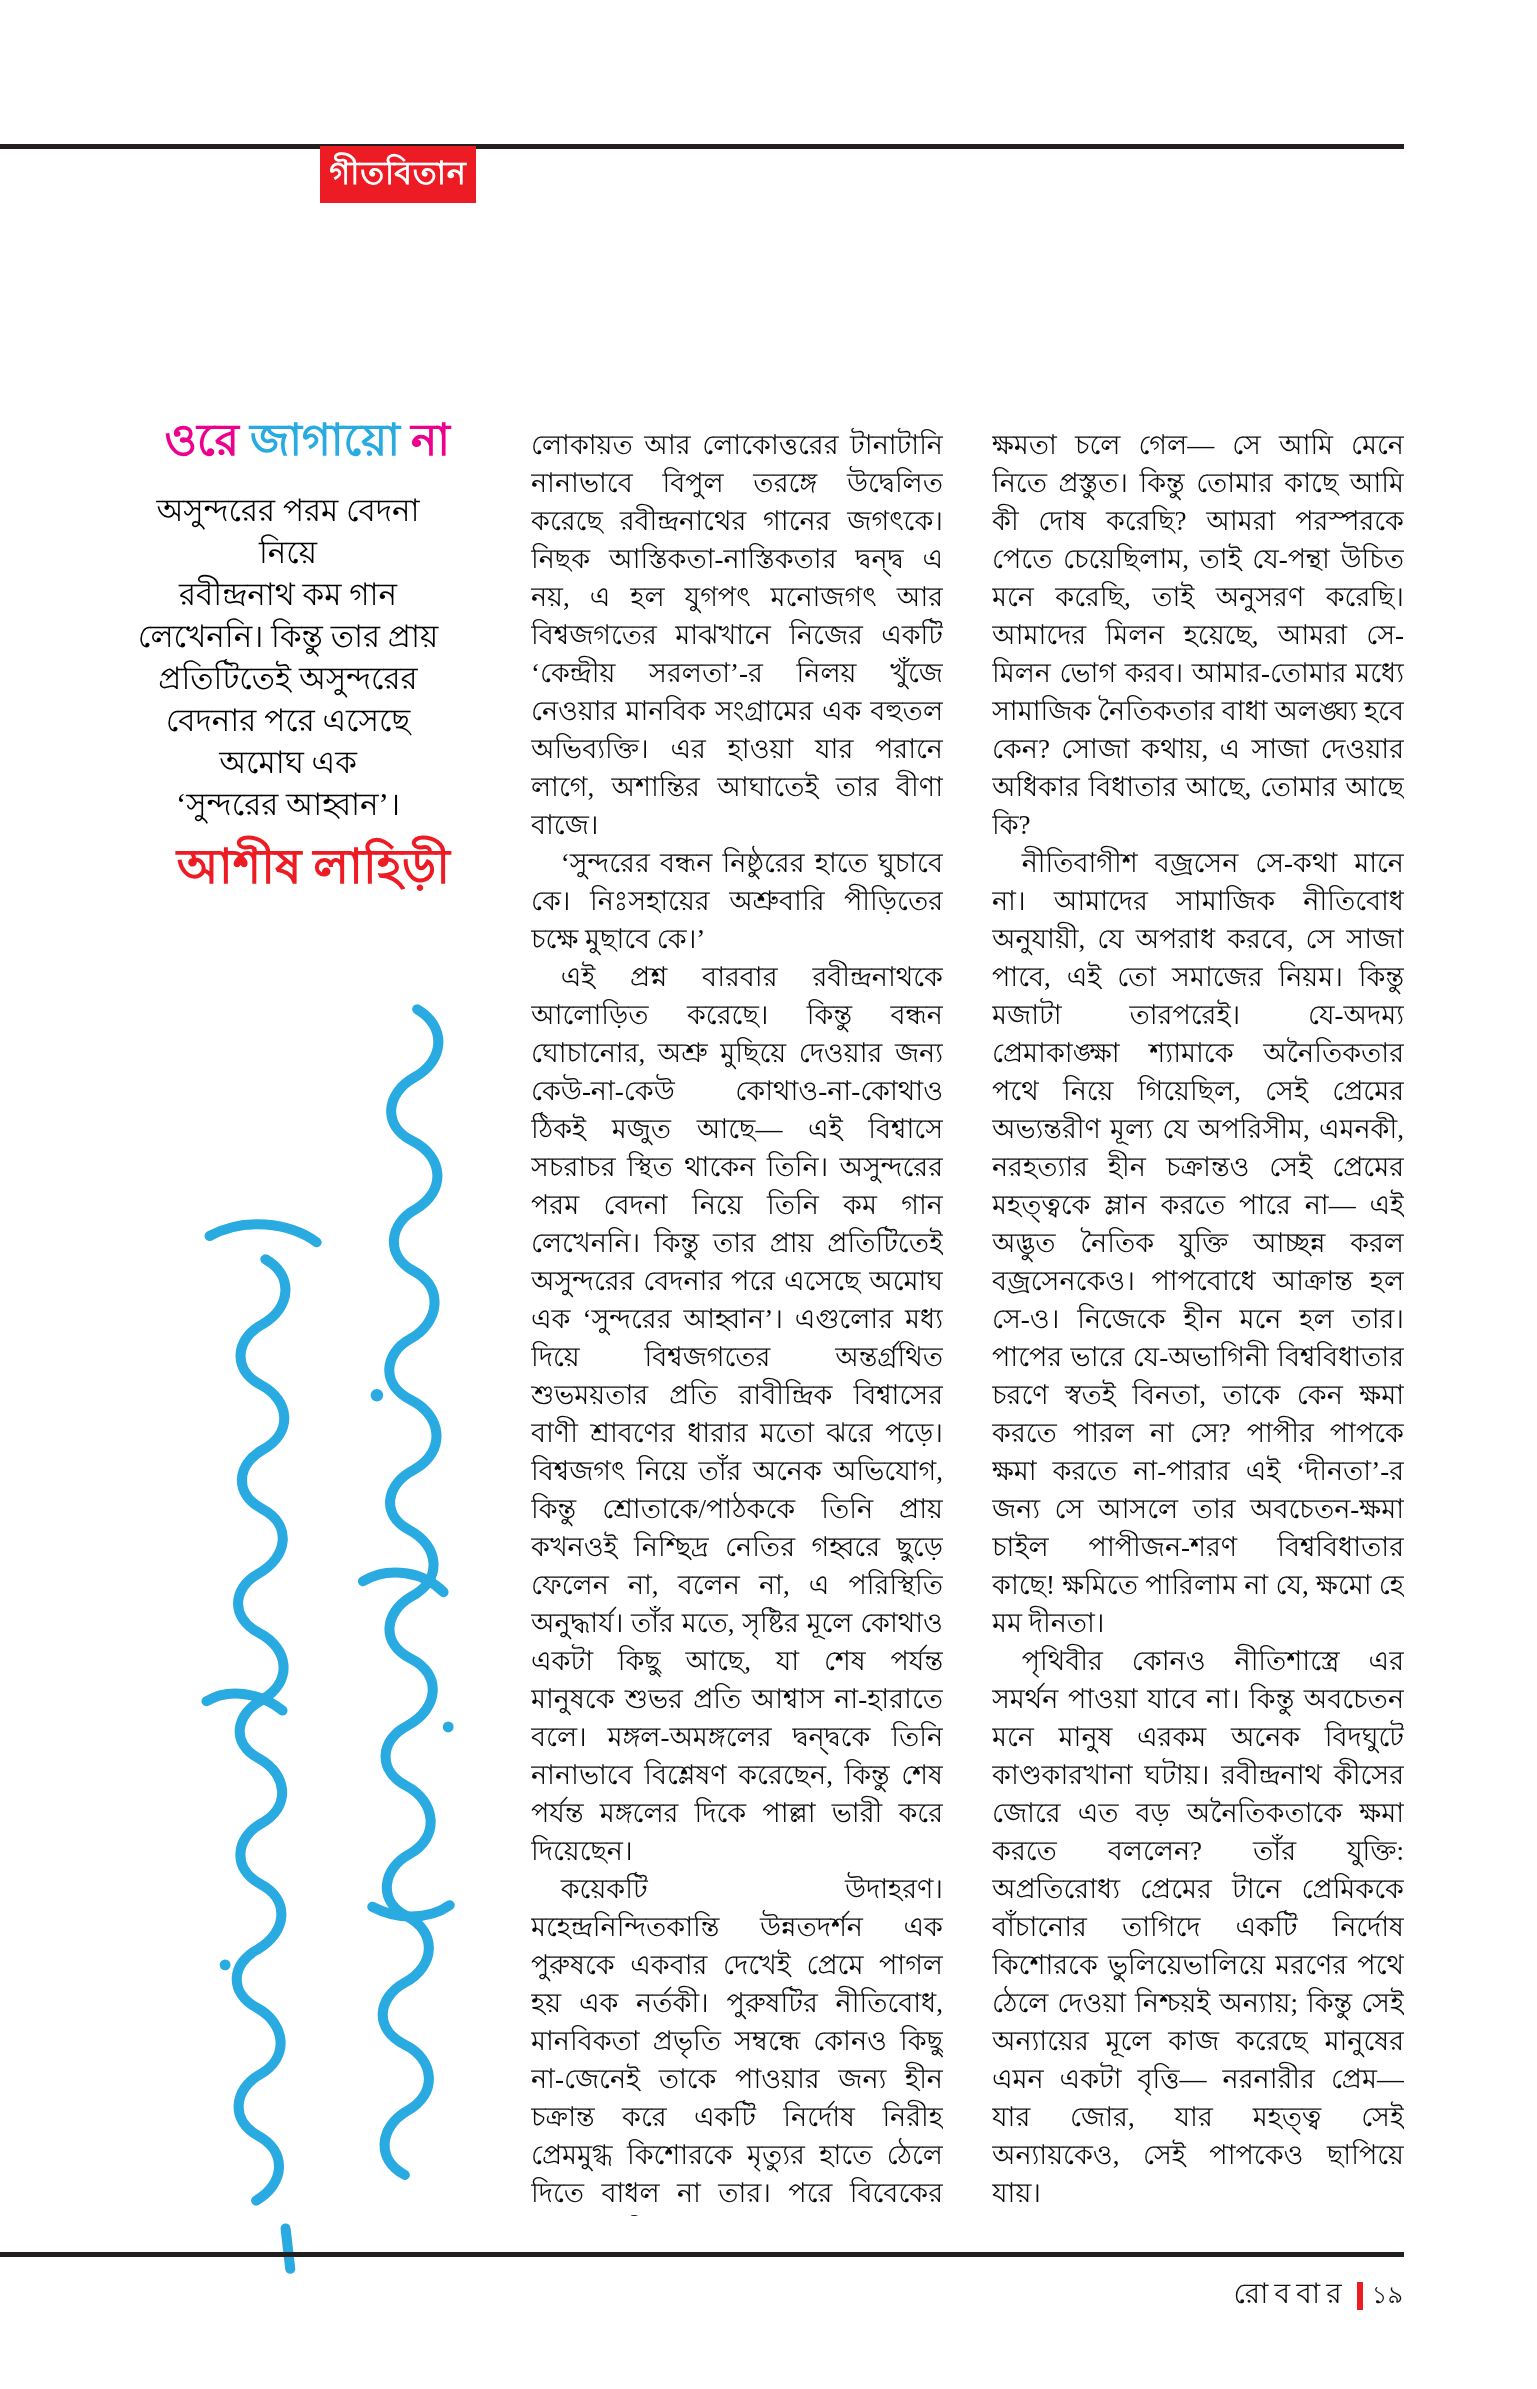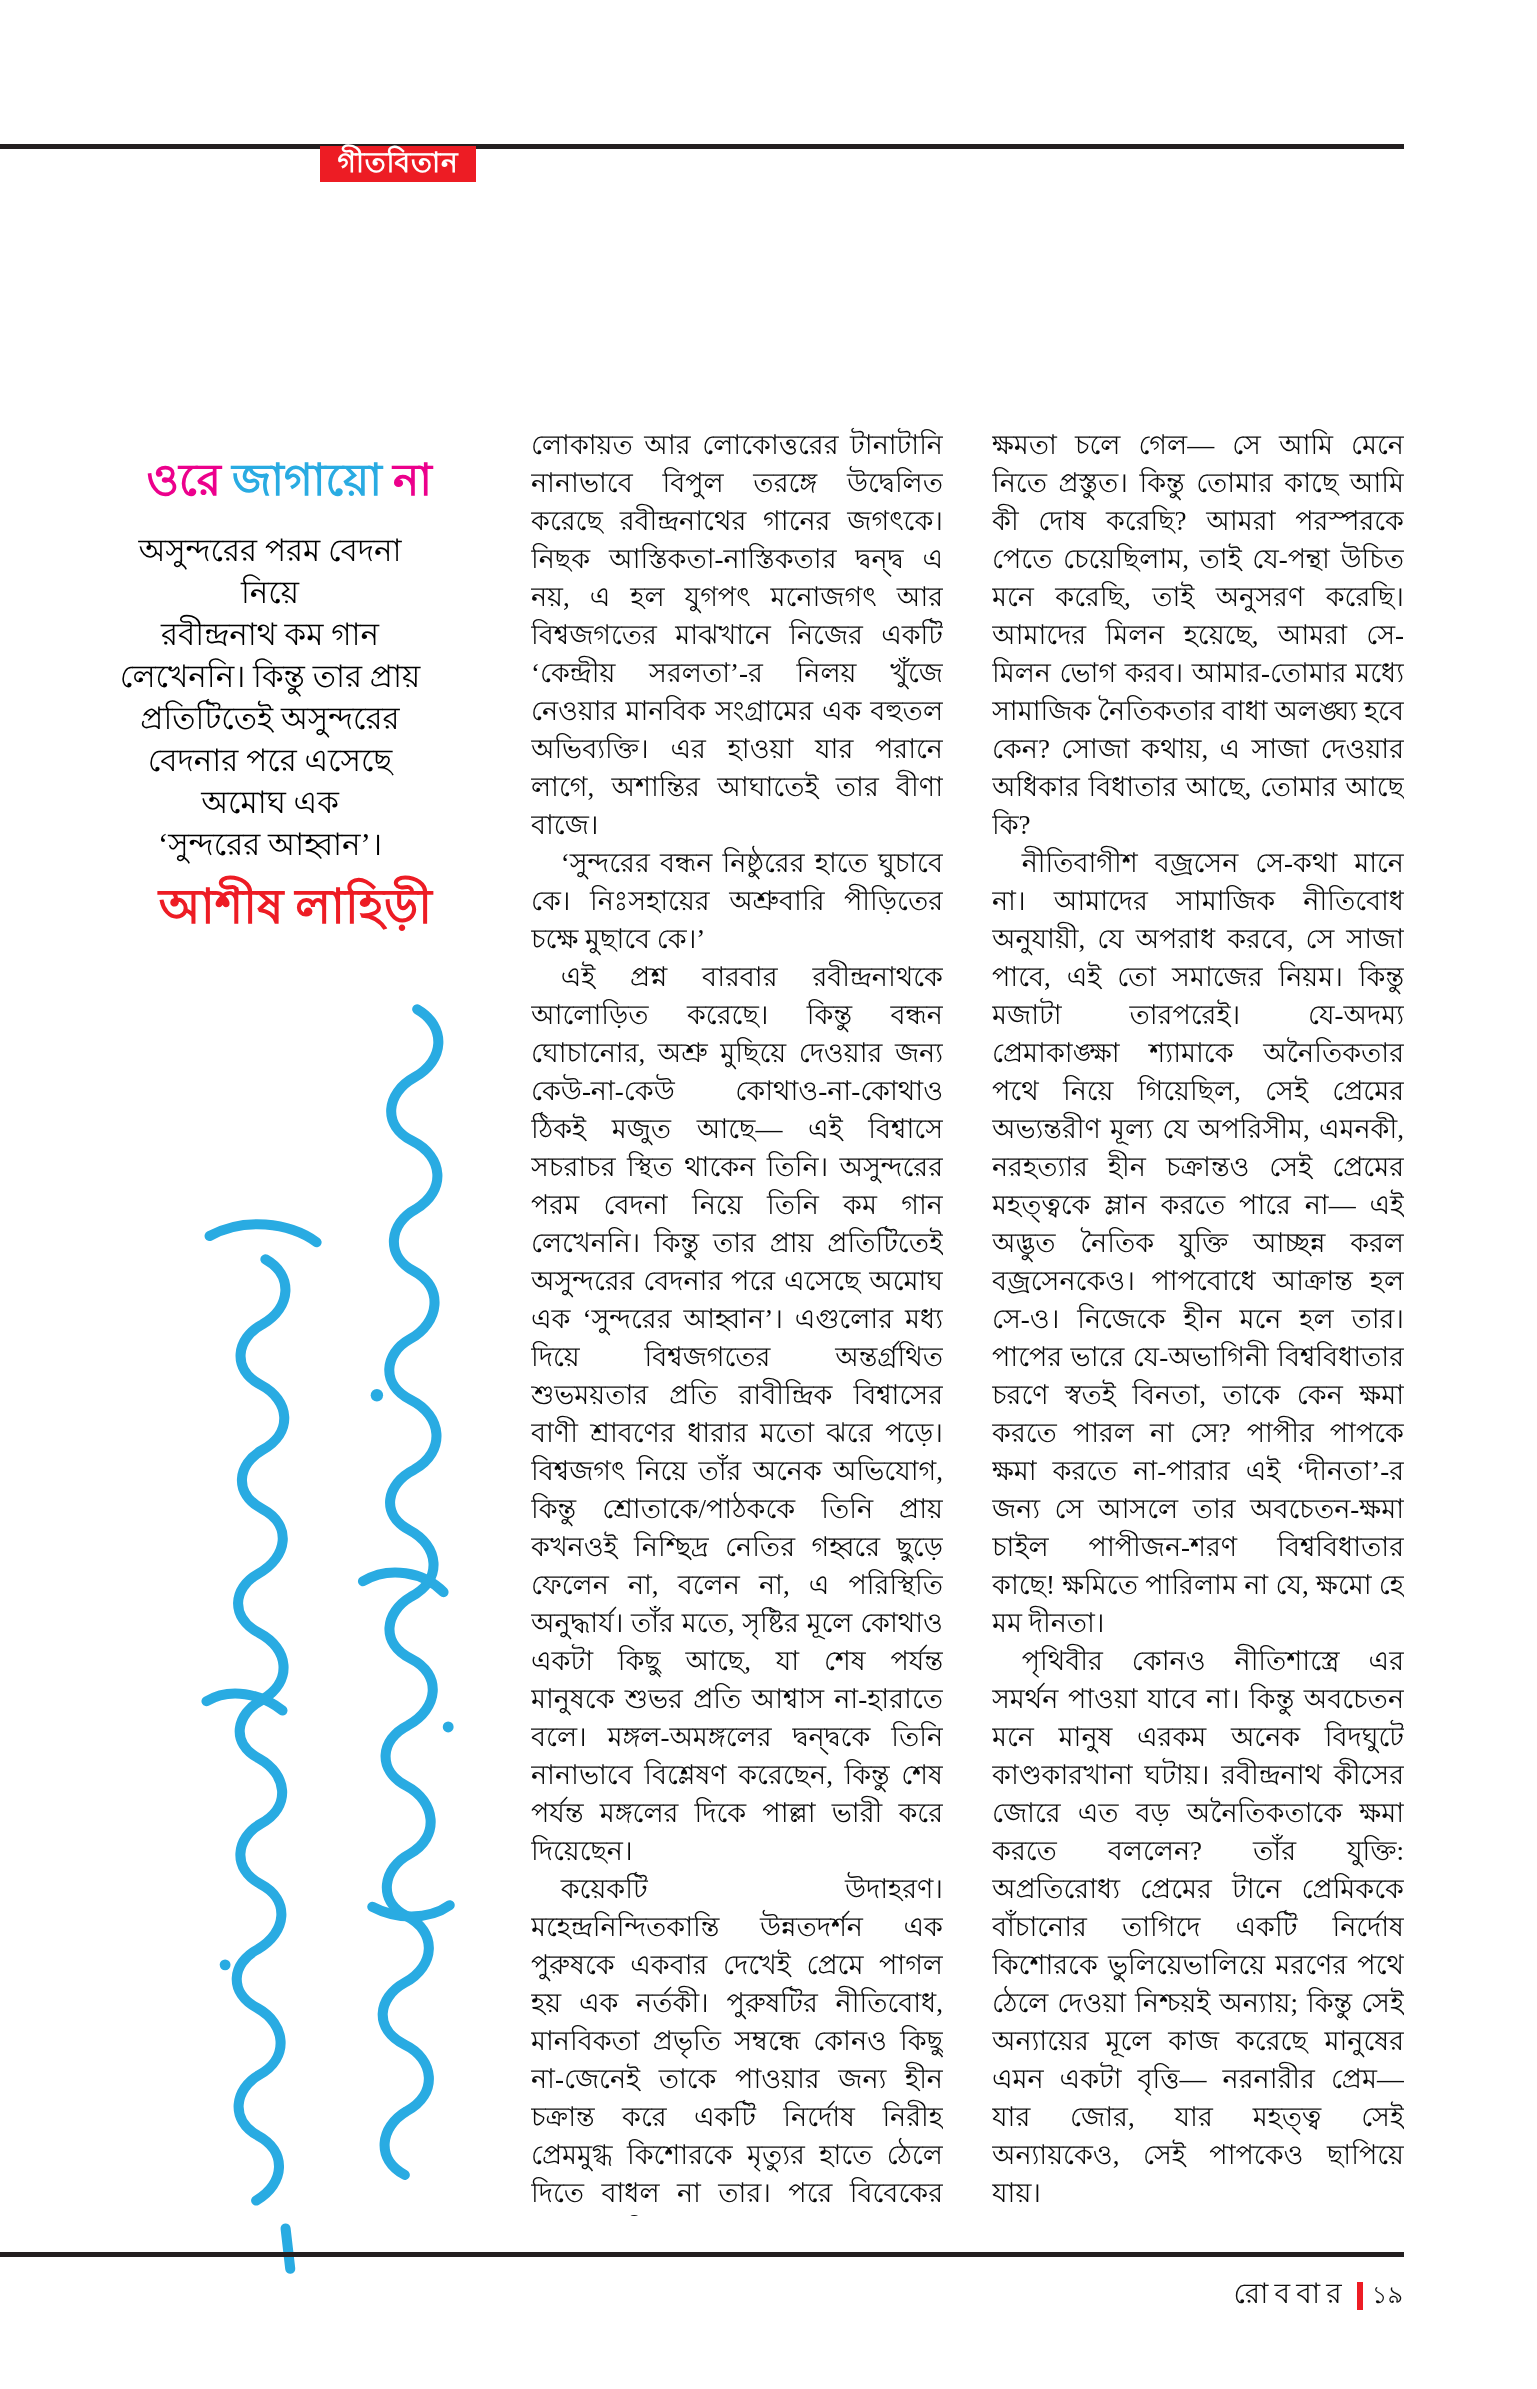--- a/index.html
+++ b/index.html
@@ -17,33 +17,32 @@
     left:0;
     width:1404px;
     height:4.7px;
     background:#231f20;
   }
   .rule.top{ top:144px; }
   .rule.bottom{ top:2252px; }
   .masthead{
     position:absolute;
     left:320px; top:146px;
-    width:156px; height:36px;
+    width:156px; height:57px;
     background:#ed1c24;
     color:#ffffff;
     display:flex; align-items:center; justify-content:center;
-    font-size:28px; font-weight:bold;
+    font-size:32px; font-weight:bold;
     letter-spacing:0.8px;
   }
   .left-col{
     position:absolute;
-    left:108px; top:417px;
+    left:126px; top:417px;
     width:324px;
     text-align:right;
-    margin-top:40px;
   }
   .headline{
     font-size:44px;
     font-weight:bold;
     line-height:48px;
     white-space:nowrap;
     text-align:right;
   }
   .headline .hl-pink{ color:#ec008c; }
   .headline .hl-blue{ color:#29abe2; }

